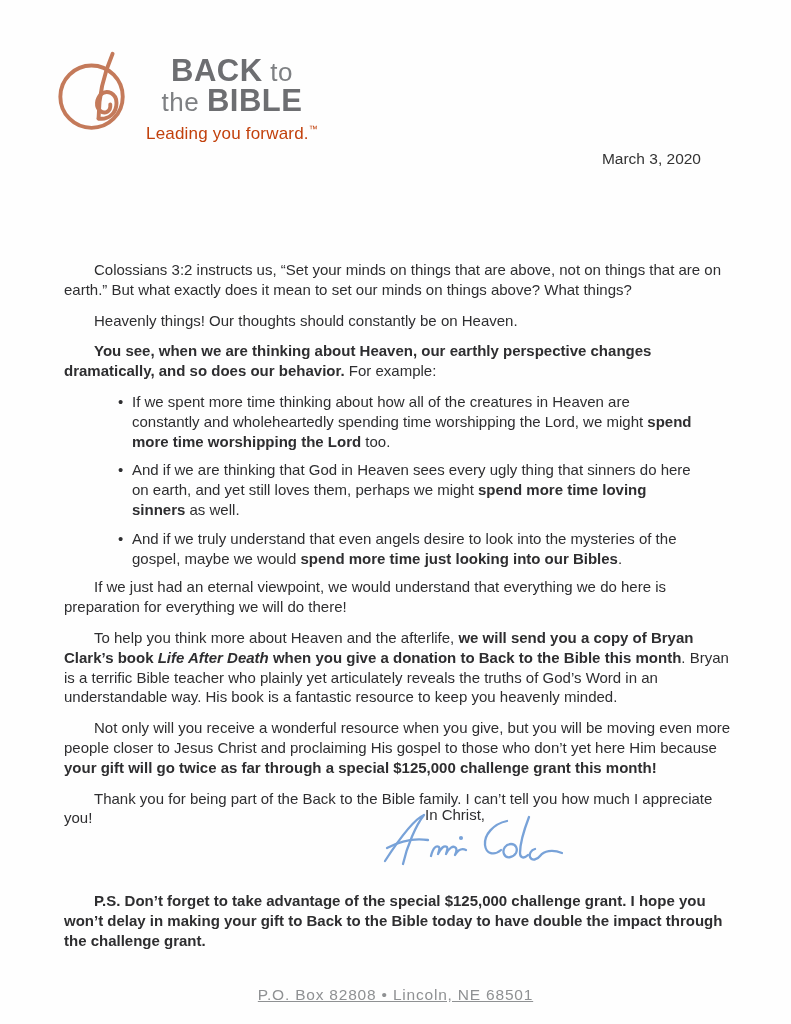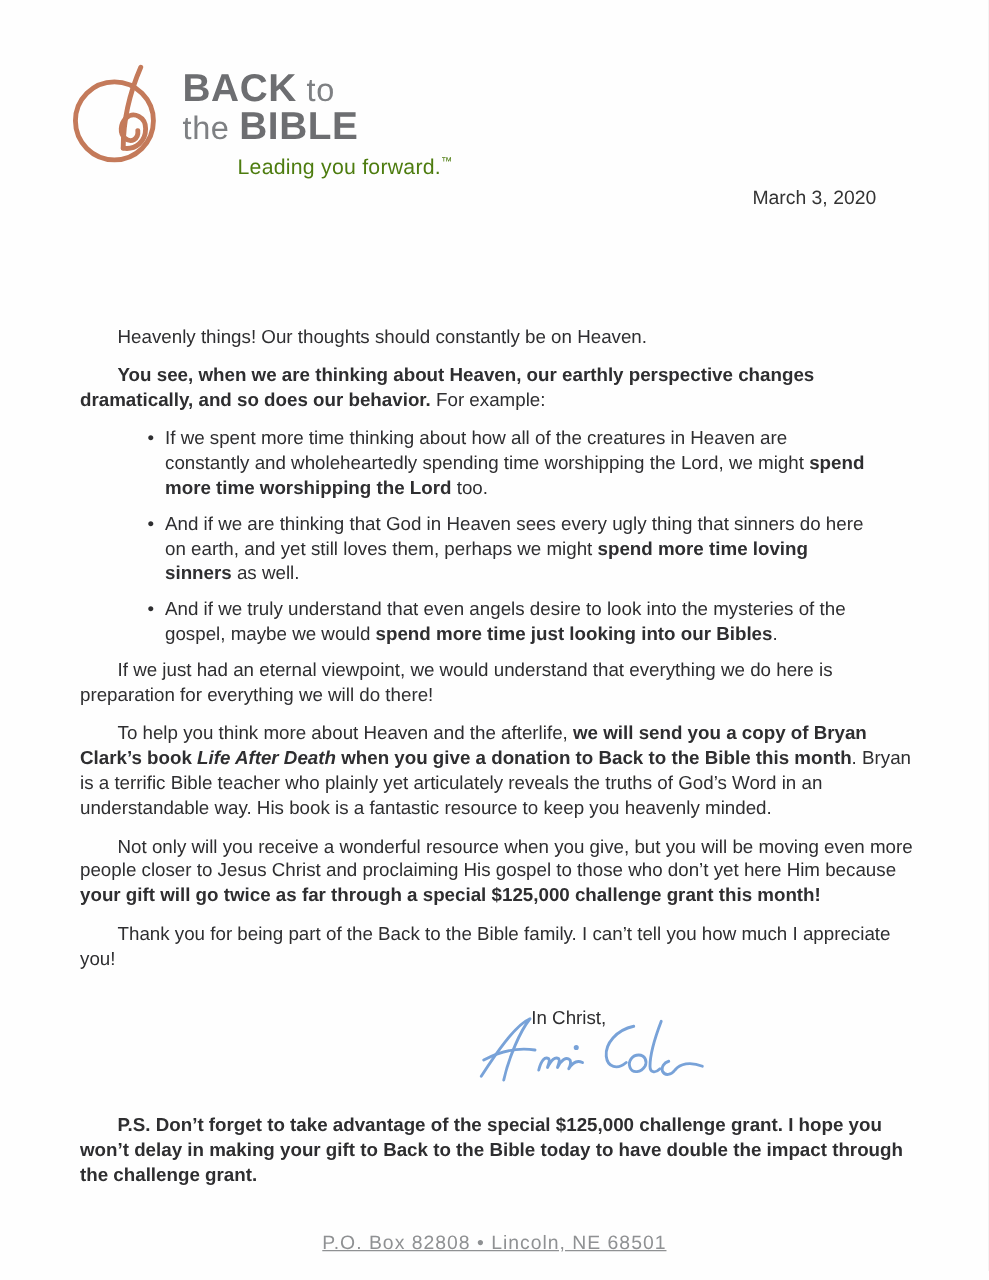--- a/index.html
+++ b/index.html
@@ -8,25 +8,25 @@
     width:791px;height:1024px;
     margin:0 auto;
     background:#fefefe;
     font-family:"Liberation Sans", sans-serif;
     color:#2e2e30;
     overflow:hidden;
   }
   
   .letterhead{position:absolute;top:50px;left:58px;display:flex;align-items:flex-start;}
   .logo-icon{width:78px;height:84px;flex:0 0 auto;}
-  .wordmark{margin-left:10px;padding-top:6px;}
+  .wordmark{margin-left:10px;padding-top:6px;text-align:center;}
   .wm-line{line-height:0.98;letter-spacing:0.5px;}
   .wm-bold{font-weight:bold;font-size:31px;color:#6d6e71;}
   .wm-light{font-weight:normal;font-size:26px;color:#7e8083;}
-  .tagline{margin-top:7px;font-size:17px;color:#4d7c0f;letter-spacing:0.2px;margin-left:44px;}
+  .tagline{margin-top:7px;font-size:17px;color:#c2410c;letter-spacing:0.2px;}
   .tm{font-size:9px;vertical-align:top;}
   
   .dateline{position:absolute;top:150px;left:0;right:90px;text-align:right;font-size:15.5px;color:#333;}
   
   .letter-body{position:absolute;top:260px;left:64px;width:667px;font-size:15px;line-height:1.32;}
   .letter-body p{margin:0 0 11px 0;text-indent:30px;}
   .b{font-weight:bold;}
   .i{font-style:italic;}
   .bullet{display:flex;margin:0 36px 9px 54px;}
   .bullet .dot{width:14px;flex:0 0 auto;}
@@ -58,20 +58,21 @@
     <div class="wordmark">
       <div class="wm-line"><span class="wm-bold">BACK</span><span class="wm-light"> to</span></div>
       <div class="wm-line"><span class="wm-light">the </span><span class="wm-bold">BIBLE</span></div>
       <div class="tagline"><span>Leading you forward.</span><span class="tm">™</span></div>
     </div>
   </div>
 
   <div class="dateline">March 3, 2020</div>
 
   <div class="letter-body">
+      <p><span>Colossians 3:2 instructs us, “Set your minds on things that are above, not on things that are on earth.” But what exactly does it mean to set our minds on things above? What things?</span></p>
       <p><span>Heavenly things! Our thoughts should constantly be on Heaven.</span></p>
       <p><span class="b">You see, when we are thinking about Heaven, our earthly perspective changes dramatically, and so does our behavior.</span><span> For example:</span></p>
       <div class="bullet">
         <span class="dot">•</span>
         <span class="btext"><span>If we spent more time thinking about how all of the creatures in Heaven are constantly and wholeheartedly spending time worshipping the Lord, we might </span><span class="b">spend more time worshipping the Lord</span><span> too.</span></span>
       </div>
       <div class="bullet">
         <span class="dot">•</span>
         <span class="btext"><span>And if we are thinking that God in Heaven sees every ugly thing that sinners do here on earth, and yet still loves them, perhaps we might </span><span class="b">spend more time loving sinners</span><span> as well.</span></span>
       </div>

